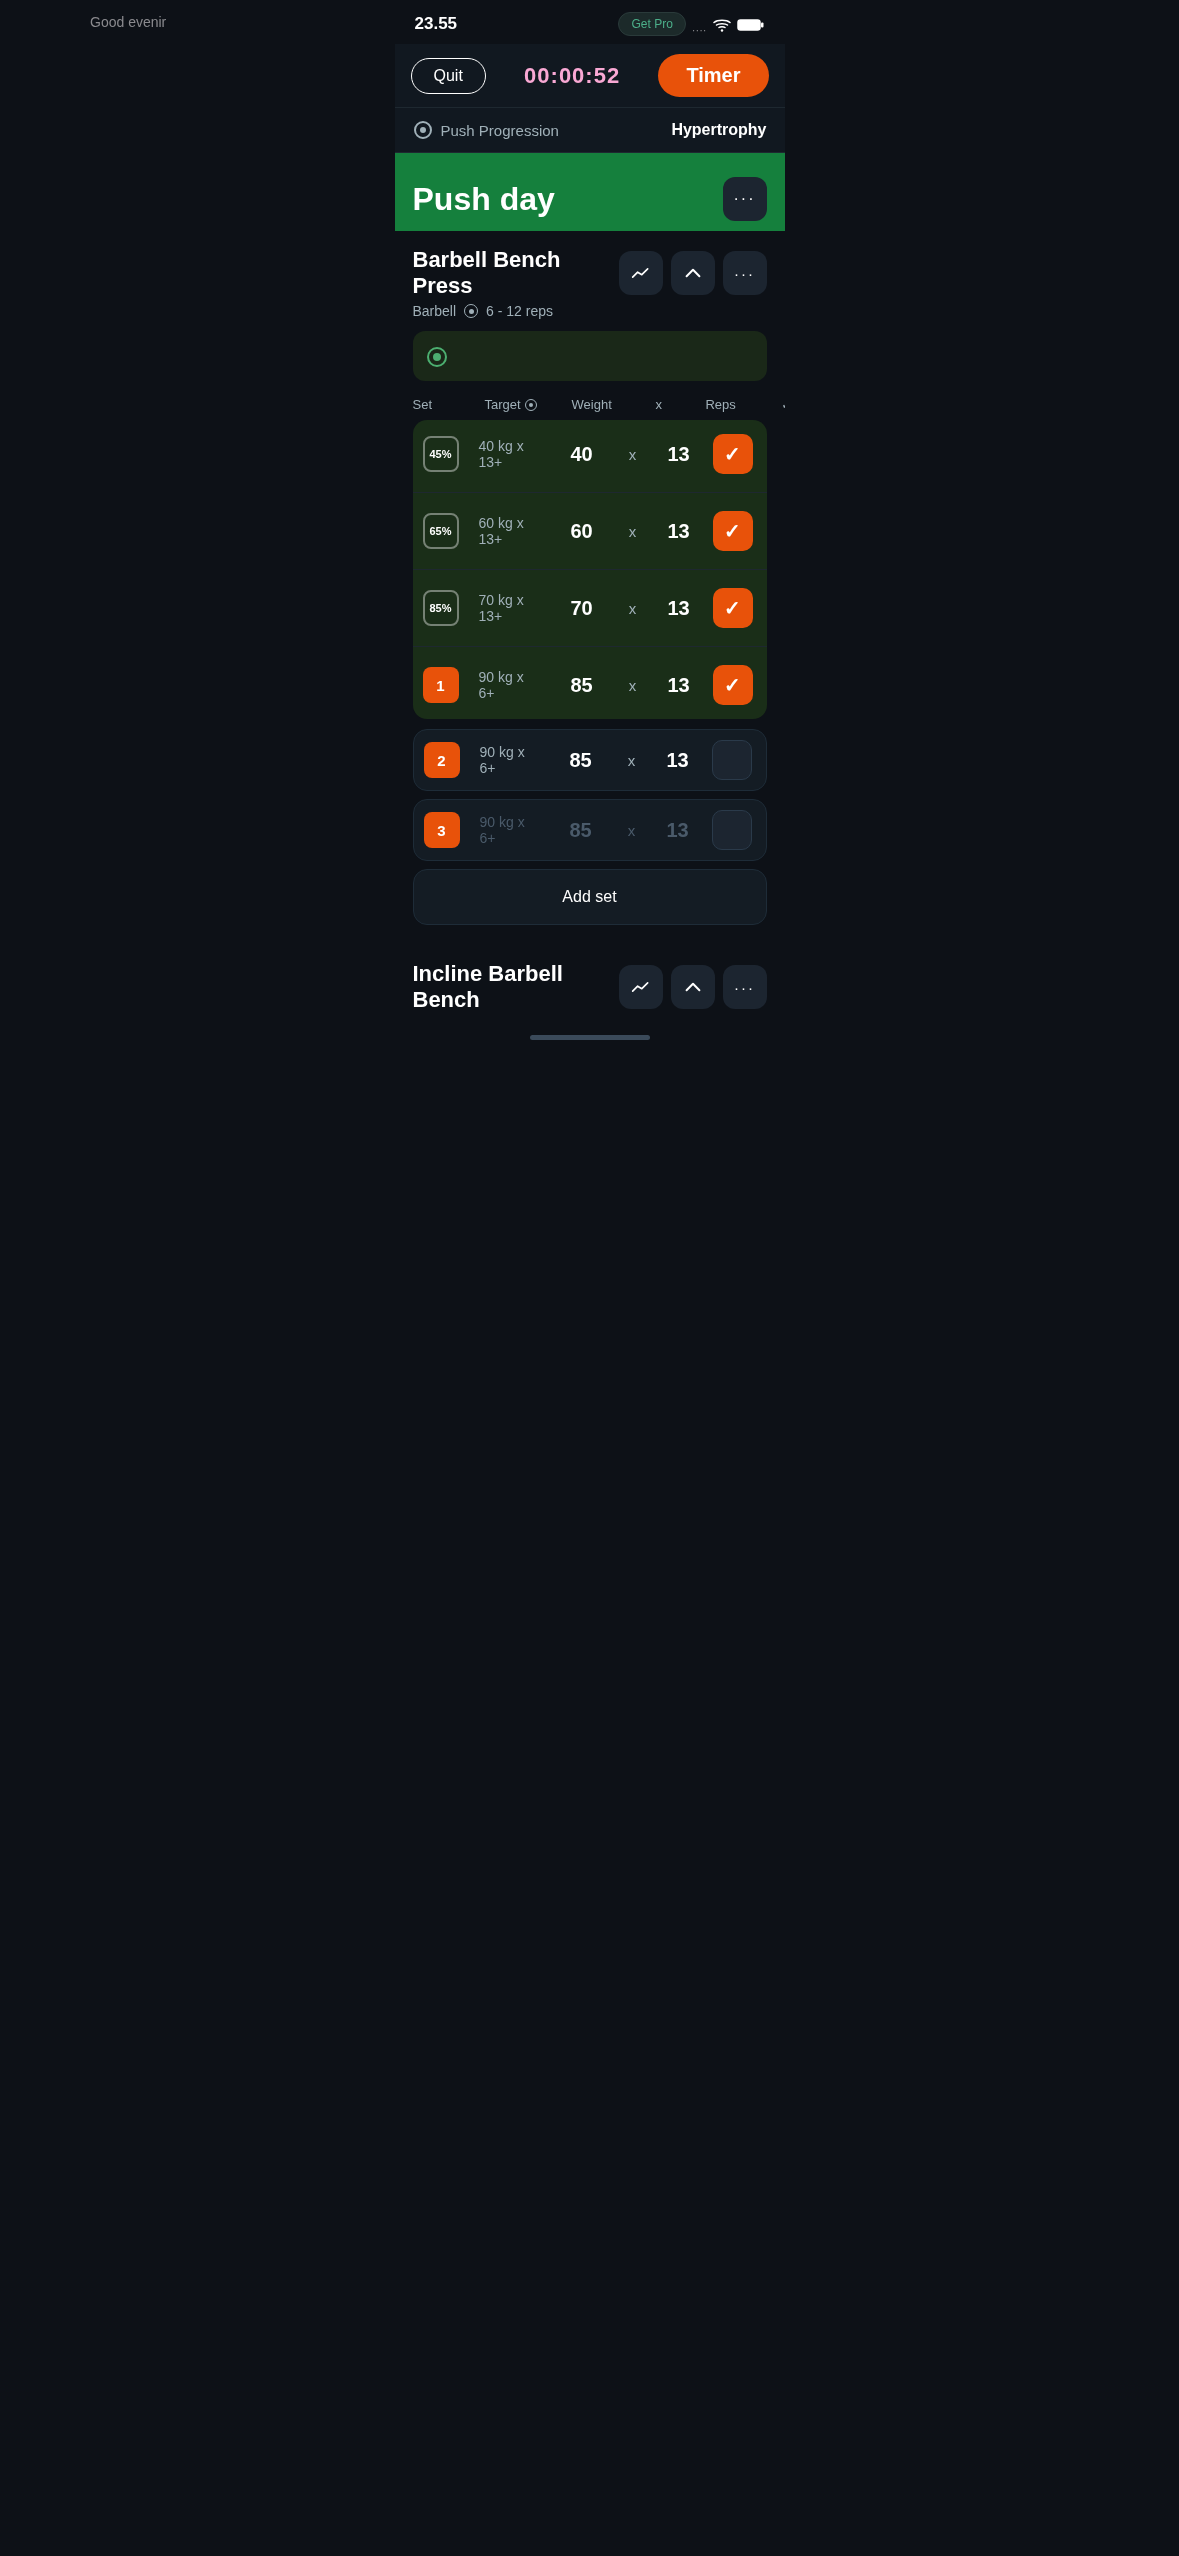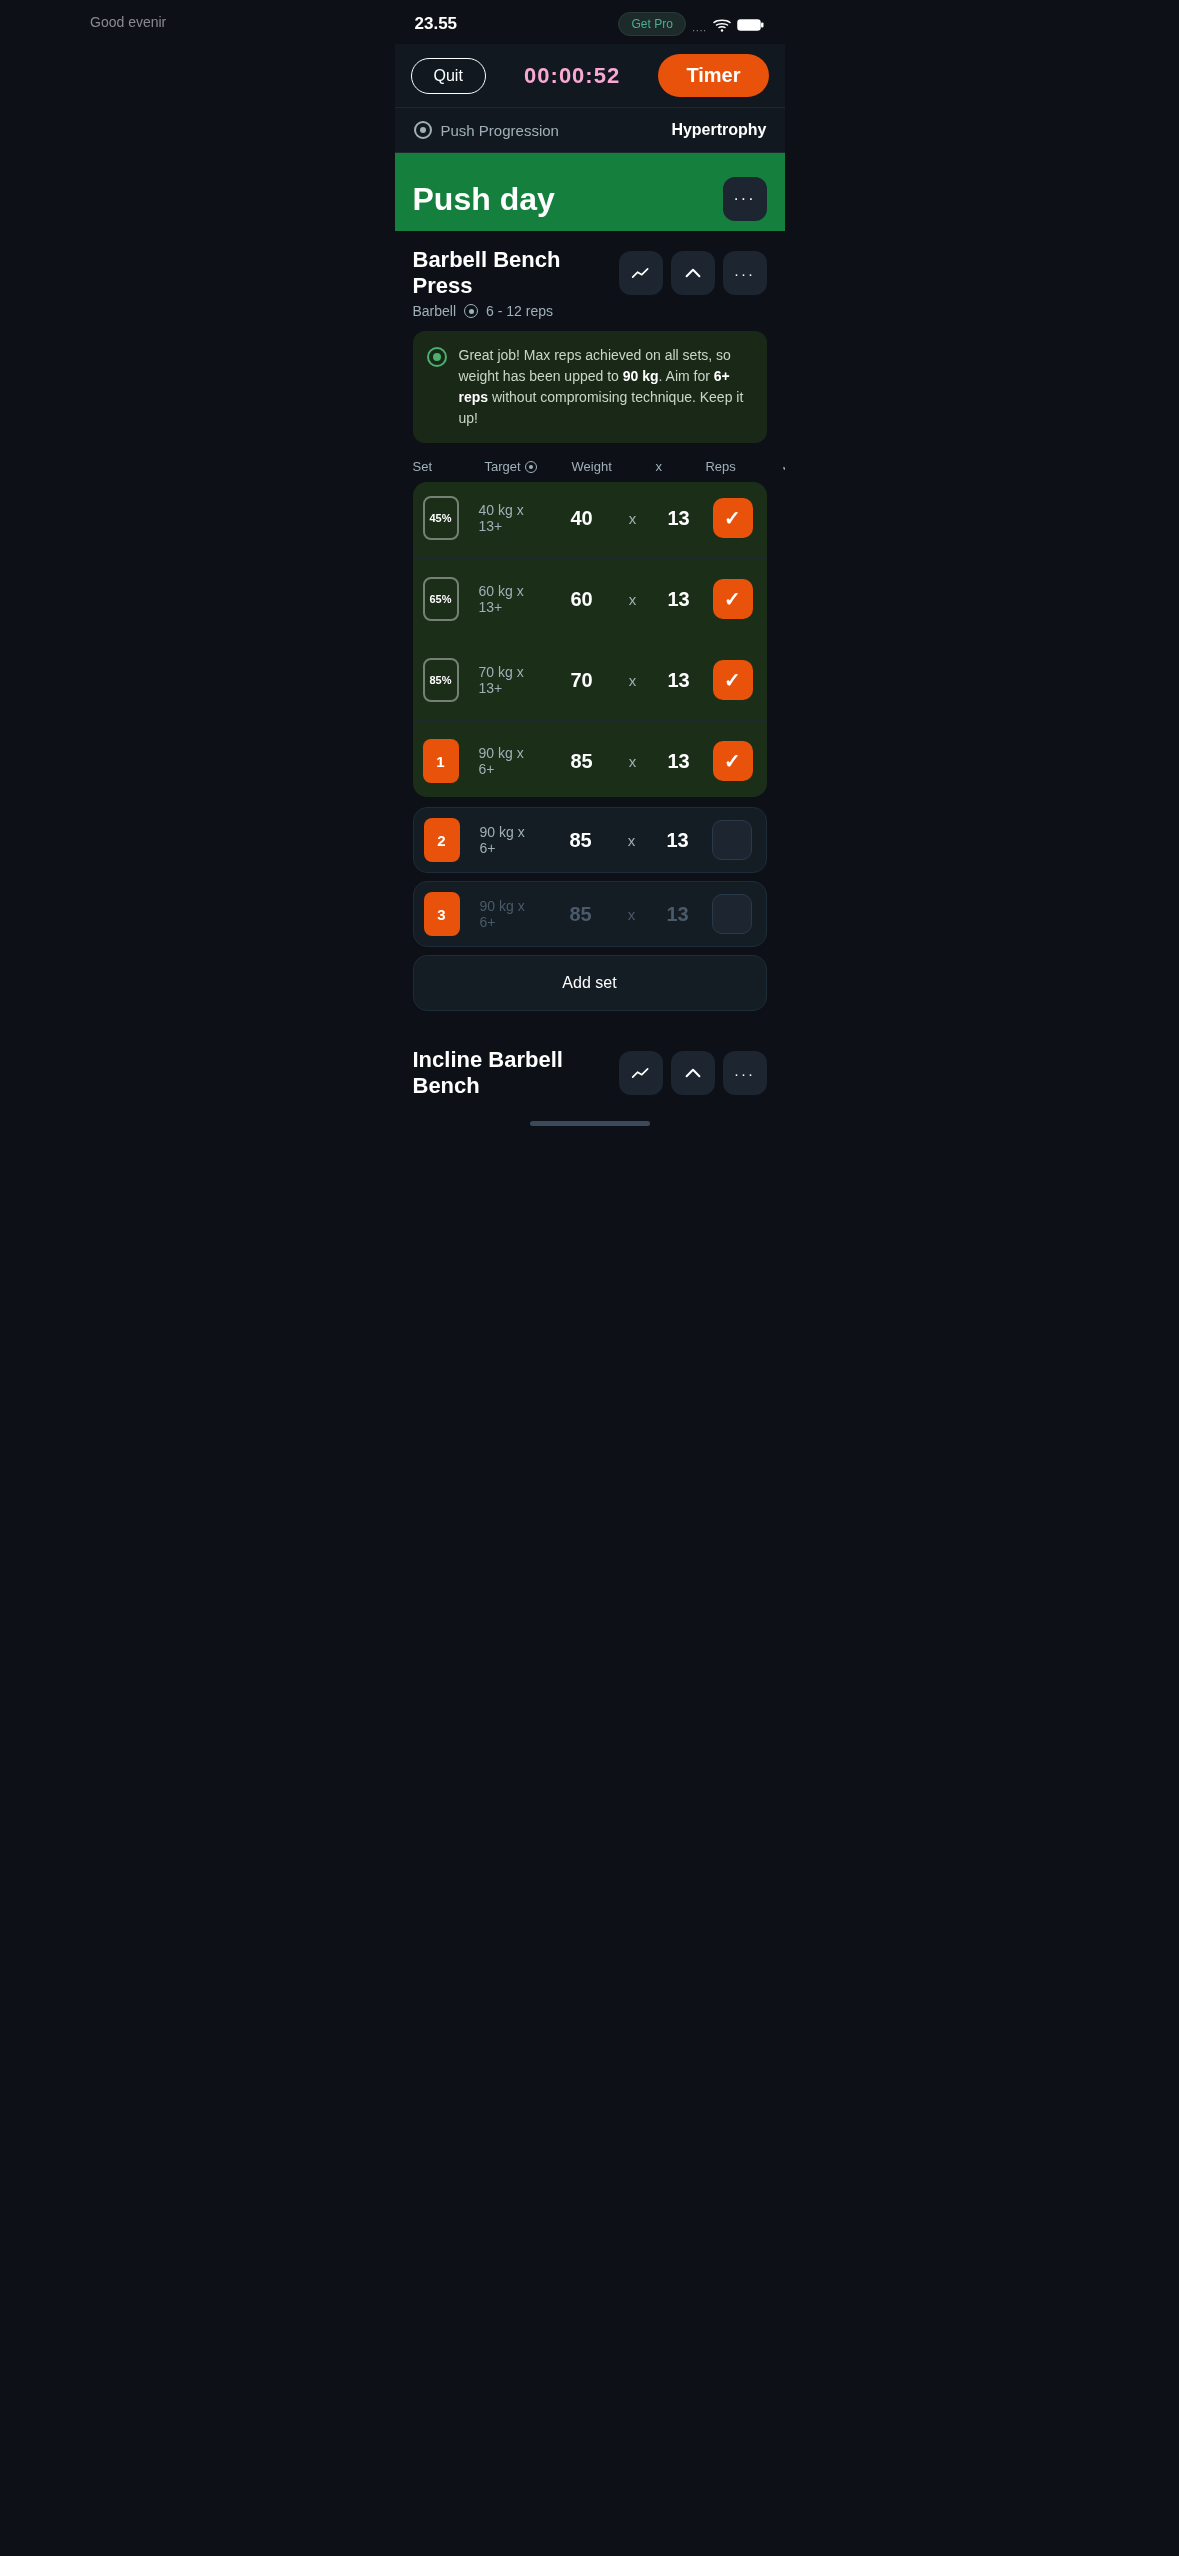--- a/index.html
+++ b/index.html
@@ -251,21 +251,21 @@
       gap: 4px;
     }
     .set-row-pending {
       background: #141c24;
       border: 1px solid #1e2c38;
       border-radius: 14px;
       margin-bottom: 8px;
     }
     .set-badge {
       width: 36px;
-      height: 44px;
+      height: 36px;
       border-radius: 8px;
       display: flex;
       align-items: center;
       justify-content: center;
       font-size: 13px;
       font-weight: 700;
       border: 2px solid rgba(255,255,255,0.4);
       color: #ffffff;
     }
     .set-badge-orange {
@@ -469,23 +469,20 @@
     </div>
     <span>6 - 12 reps</span>
   </div>
 
   
   <div class="progression-notice">
     <div class="progression-notice-icon">
       <div style="width:20px;height:20px;border:2px solid #4caf70;border-radius:50%;display:flex;align-items:center;justify-content:center;">
         <div style="width:8px;height:8px;background:#4caf70;border-radius:50%;"></div>
       </div>
-    </div>
-    <div class="progression-notice-text">
-      Great job! Max reps achieved on all sets, so weight has been upped to <strong>90 kg</strong>. Aim for <strong>6+ reps</strong> without compromising technique. Keep it up!
     </div>
   </div>
 
   
   <div class="sets-header">
     <span>Set</span>
     <div class="sets-header-target">
       <span>Target</span>
       <div style="width:12px;height:12px;border:1.5px solid #a0b0b8;border-radius:50%;display:flex;align-items:center;justify-content:center;">
         <div style="width:4px;height:4px;background:#a0b0b8;border-radius:50%;"></div>

